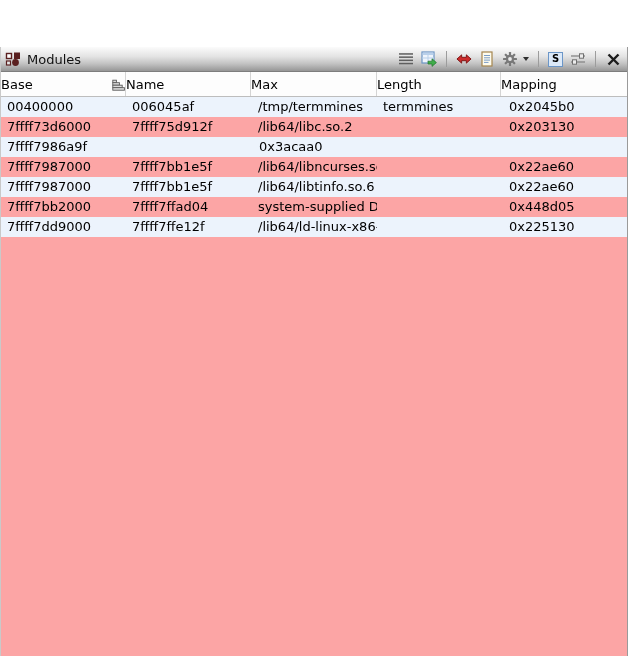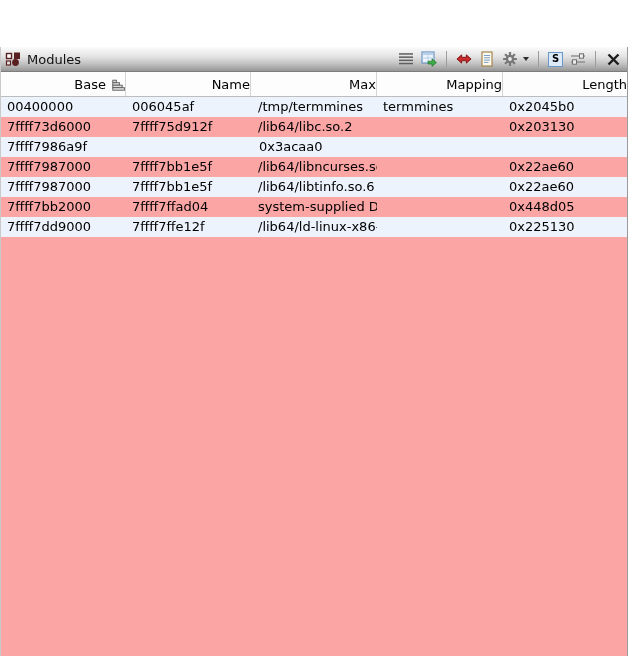--- a/index.html
+++ b/index.html
@@ -34,21 +34,21 @@
   .s-box{width:15px;height:15px;border:1px solid #6b96c8;background:#dce9f8;color:#000;
          font-size:10px;font-weight:bold;display:flex;align-items:center;justify-content:center;line-height:1;}
 
   
   .thead{
     height:25px;flex:0 0 25px;
     display:flex;background:#fdfdfd;
     border-bottom:1px solid #bdbdbd;
   }
   .hcell{
-    display:flex;align-items:center;justify-content:flex-end;
+    display:flex;align-items:center;justify-content:space-between;
     font-size:13px;color:#000;
     border-right:1px solid #d4d4d4;
     white-space:nowrap;overflow:hidden;gap:6px;
   }
   .hcell:last-child{border-right:none;}
 
   .col-base{width:125px;flex:0 0 125px;}
   .col-max{width:126px;flex:0 0 126px;}
   .col-name{width:125px;flex:0 0 125px;}
   .col-mapping{width:126px;flex:0 0 126px;}
@@ -176,25 +176,25 @@
           </g>
         </svg>
       </span>
     </div>
     <div class="hcell col-name">
       <span>Name</span>
     </div>
     <div class="hcell col-max">
       <span>Max</span>
     </div>
+    <div class="hcell col-length">
+      <span>Length</span>
+    </div>
     <div class="hcell col-mapping">
       <span>Mapping</span>
-    </div>
-    <div class="hcell col-length">
-      <span>Length</span>
     </div>
   </div>
 
   <div class="tbody">
       <div class="row">
         <div class="cell col-base">00400000</div>
         <div class="cell col-max">006045af</div>
         <div class="cell col-name">/tmp/termmines</div>
         <div class="cell col-mapping">termmines</div>
         <div class="cell col-length">0x2045b0</div>

